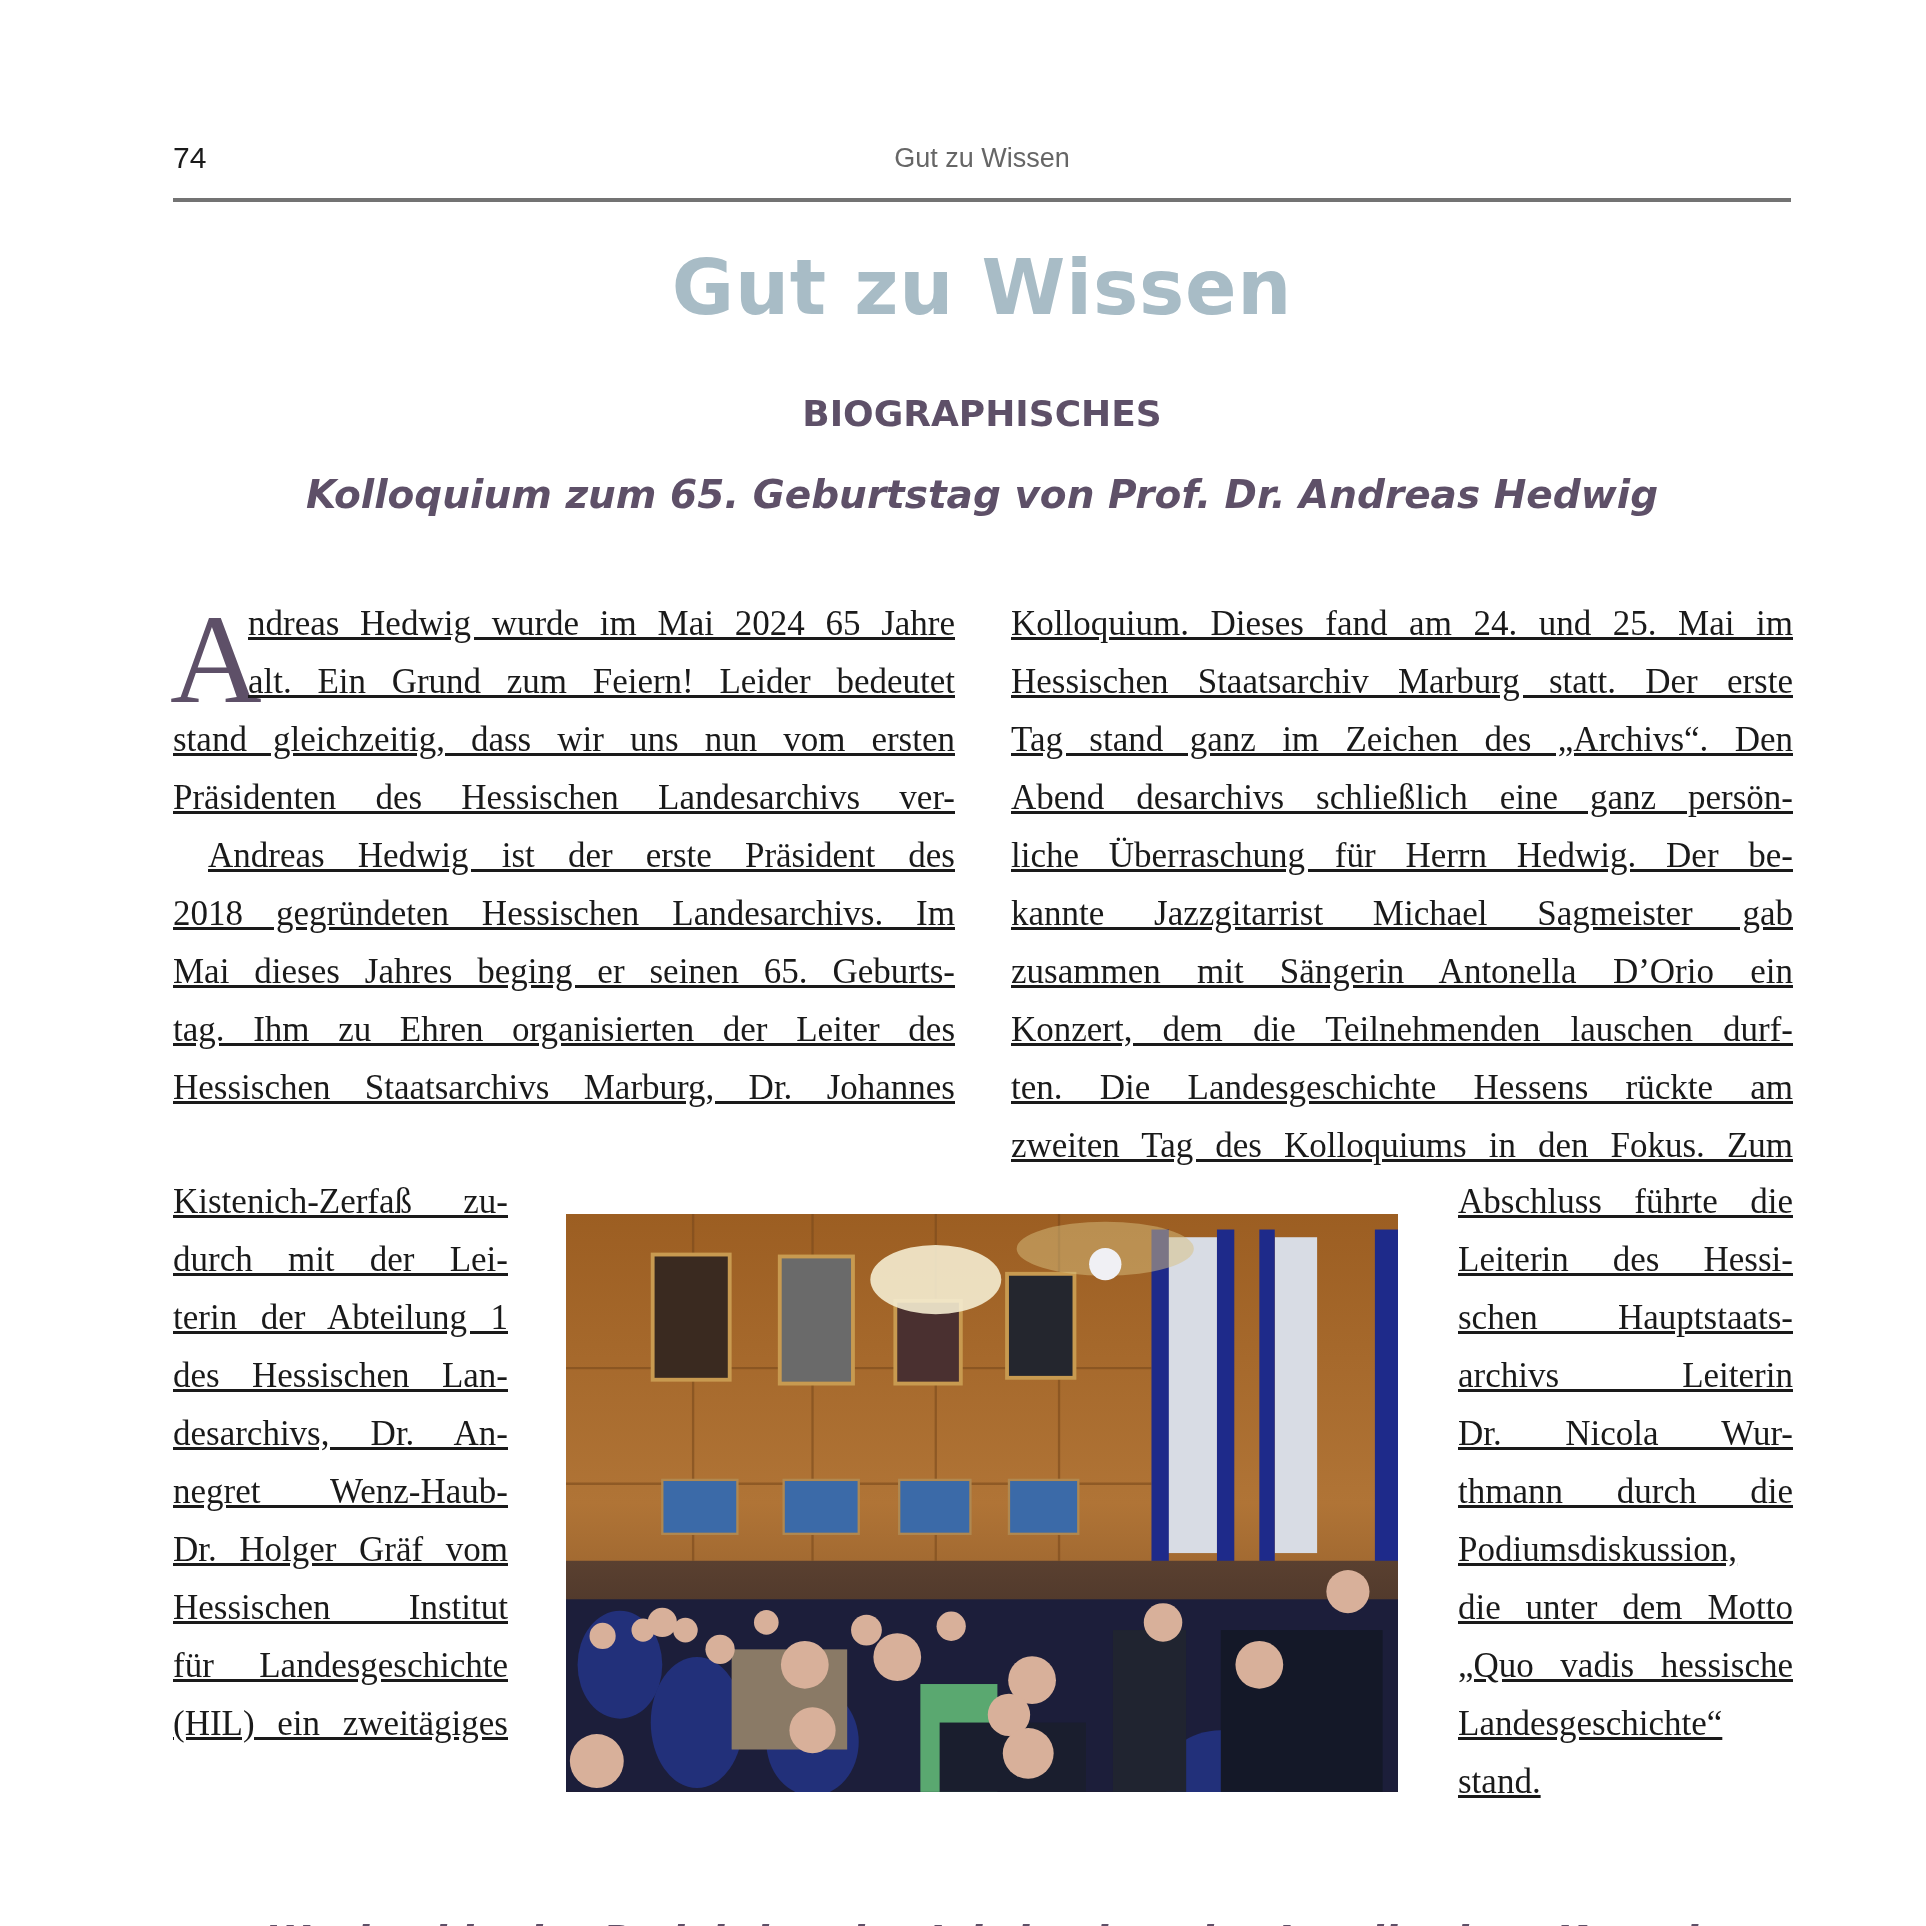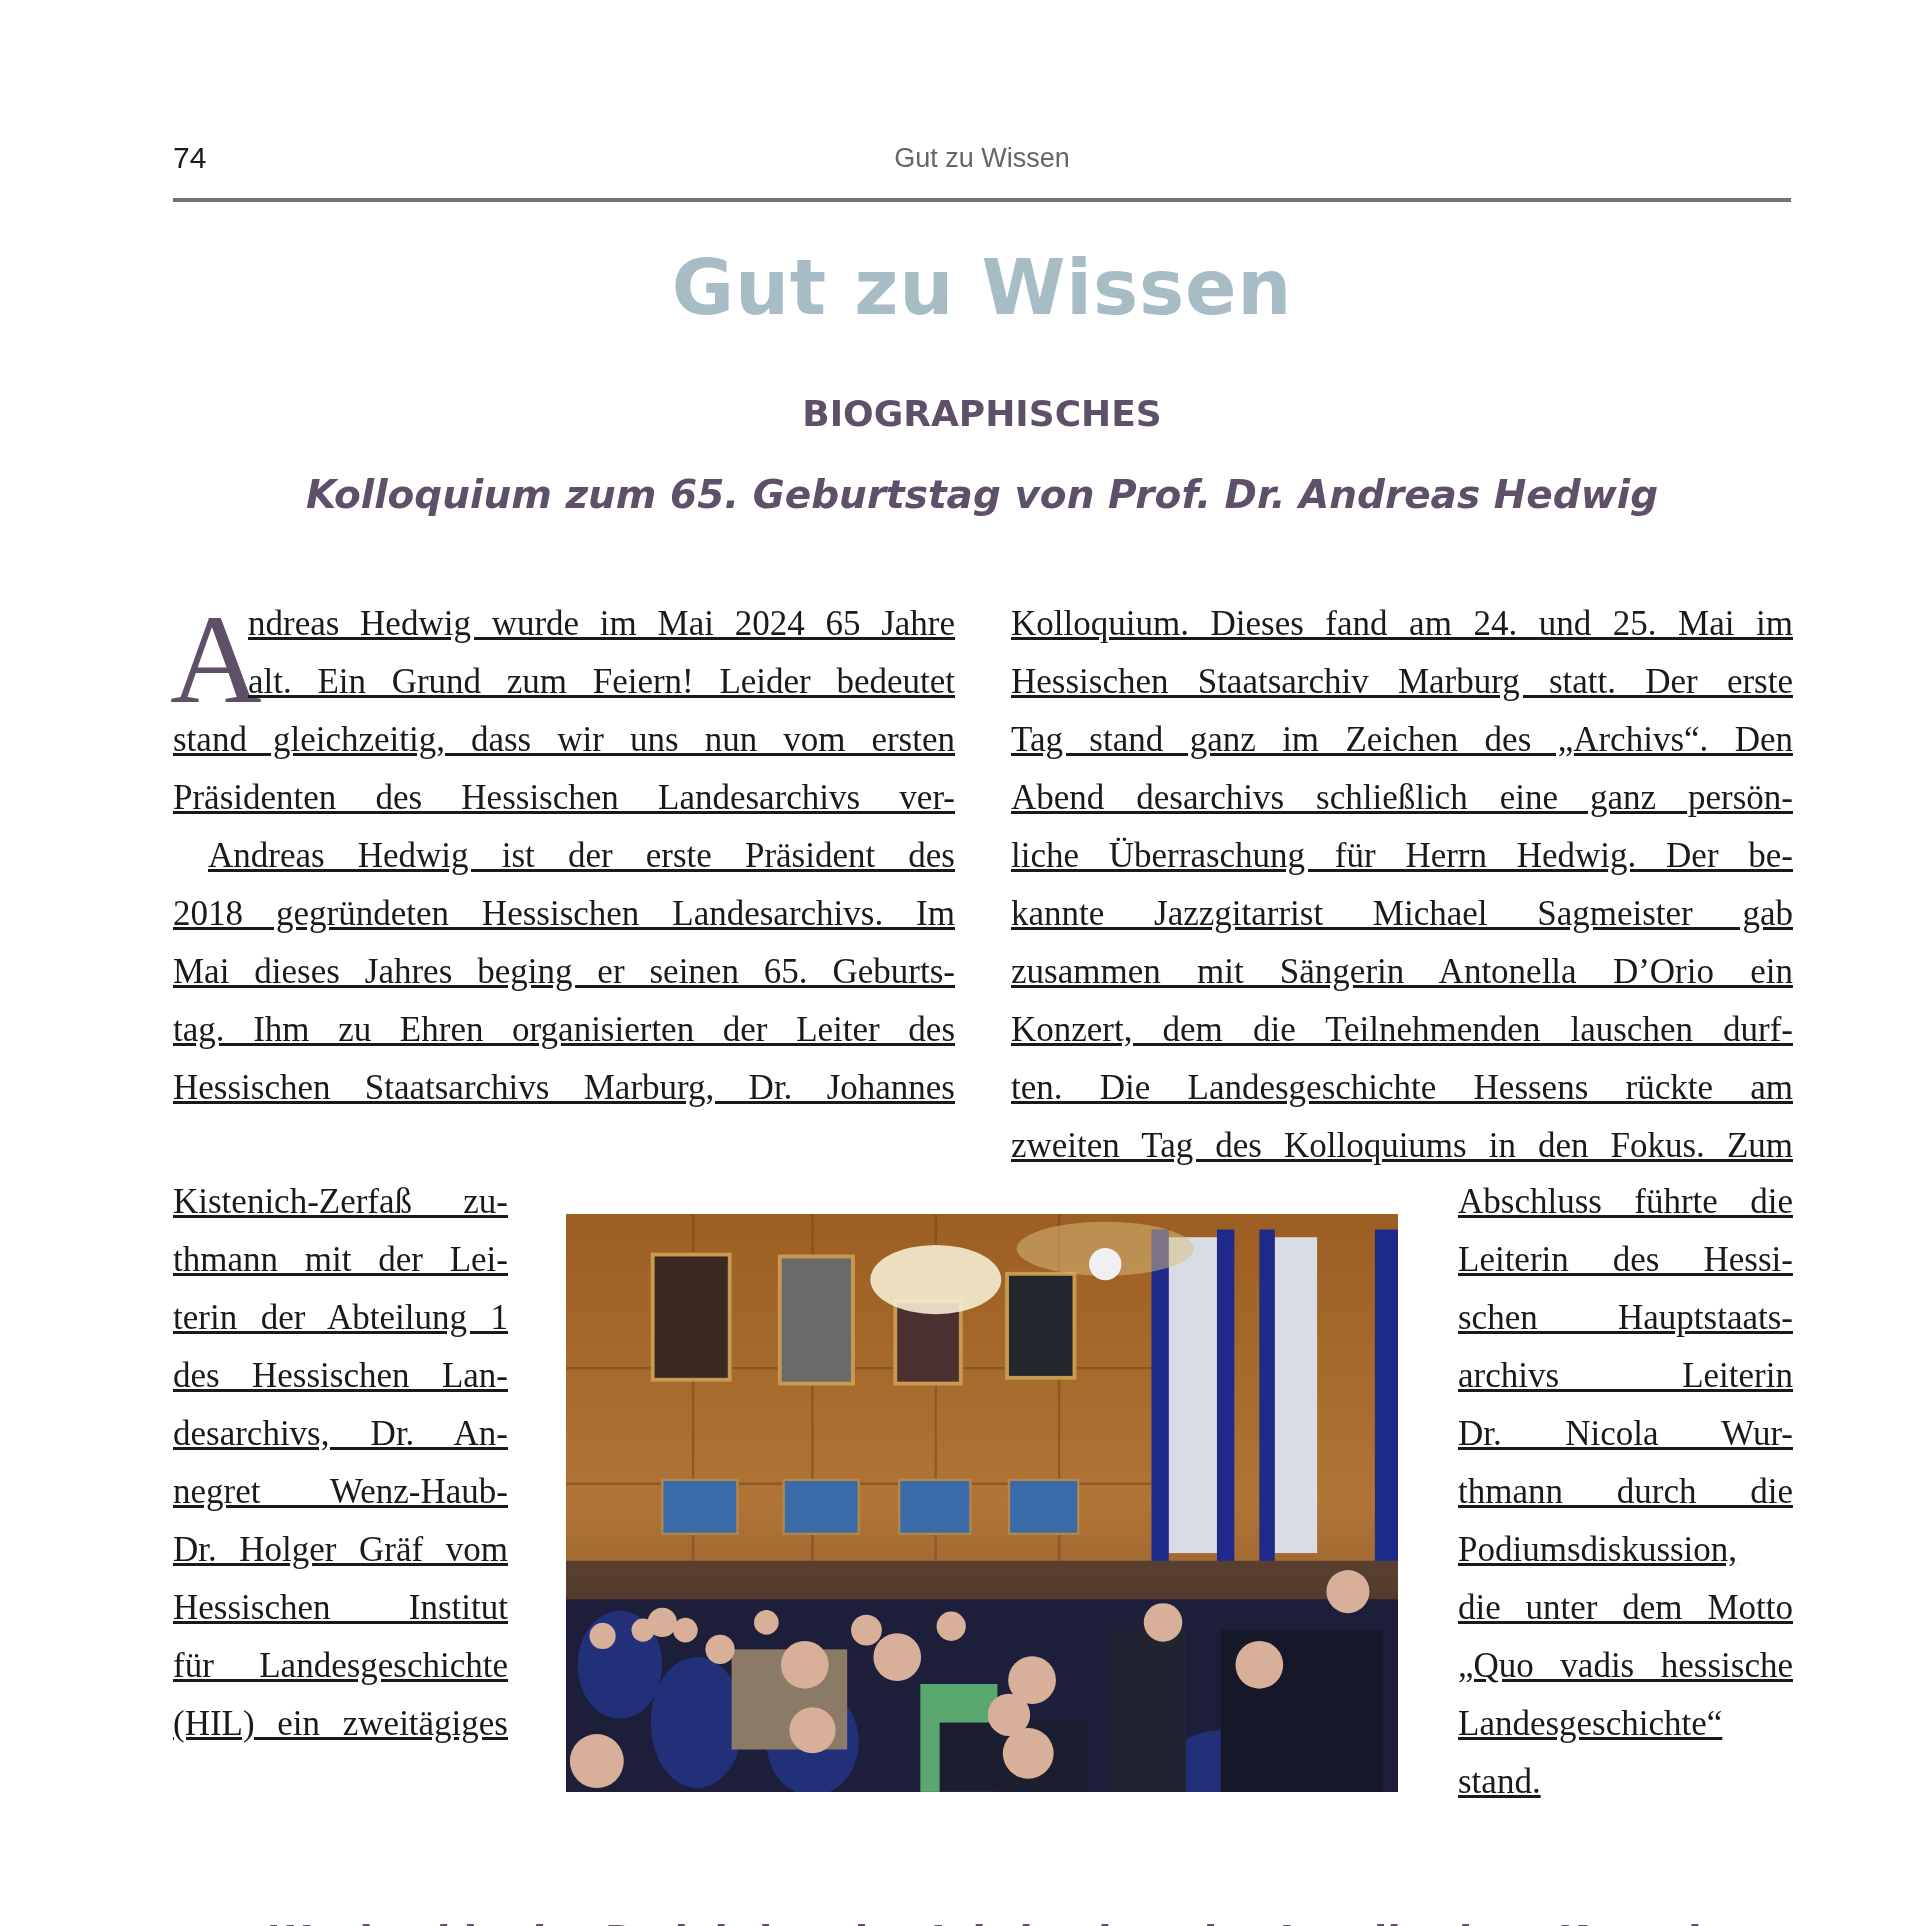--- a/index.html
+++ b/index.html
@@ -68,21 +68,21 @@
   <span class="line">liche Überraschung für Herrn Hedwig. Der be-</span>
   <span class="line">kannte Jazzgitarrist Michael Sagmeister gab</span>
   <span class="line">zusammen mit Sängerin Antonella D’Orio ein</span>
   <span class="line">Konzert, dem die Teilnehmenden lauschen durf-</span>
   <span class="line">ten. Die Landesgeschichte Hessens rückte am</span>
   <span class="line">zweiten Tag des Kolloquiums in den Fokus. Zum</span>
 </div>
 
 <div class="col col-wrap-left text">
   <span class="line">Kistenich-Zerfaß zu-</span>
-  <span class="line">thmann mit der Lei-</span>
+  <span class="line">durch mit der Lei-</span>
   <span class="line">terin der Abteilung 1</span>
   <span class="line">des Hessischen Lan-</span>
   <span class="line">desarchivs, Dr. An-</span>
   <span class="line">negret Wenz-Haub-</span>
   <span class="line">Dr. Holger Gräf vom</span>
   <span class="line">Hessischen Institut</span>
   <span class="line">für Landesgeschichte</span>
   <span class="line">(HIL) ein zweitägiges</span>
 </div>
 

